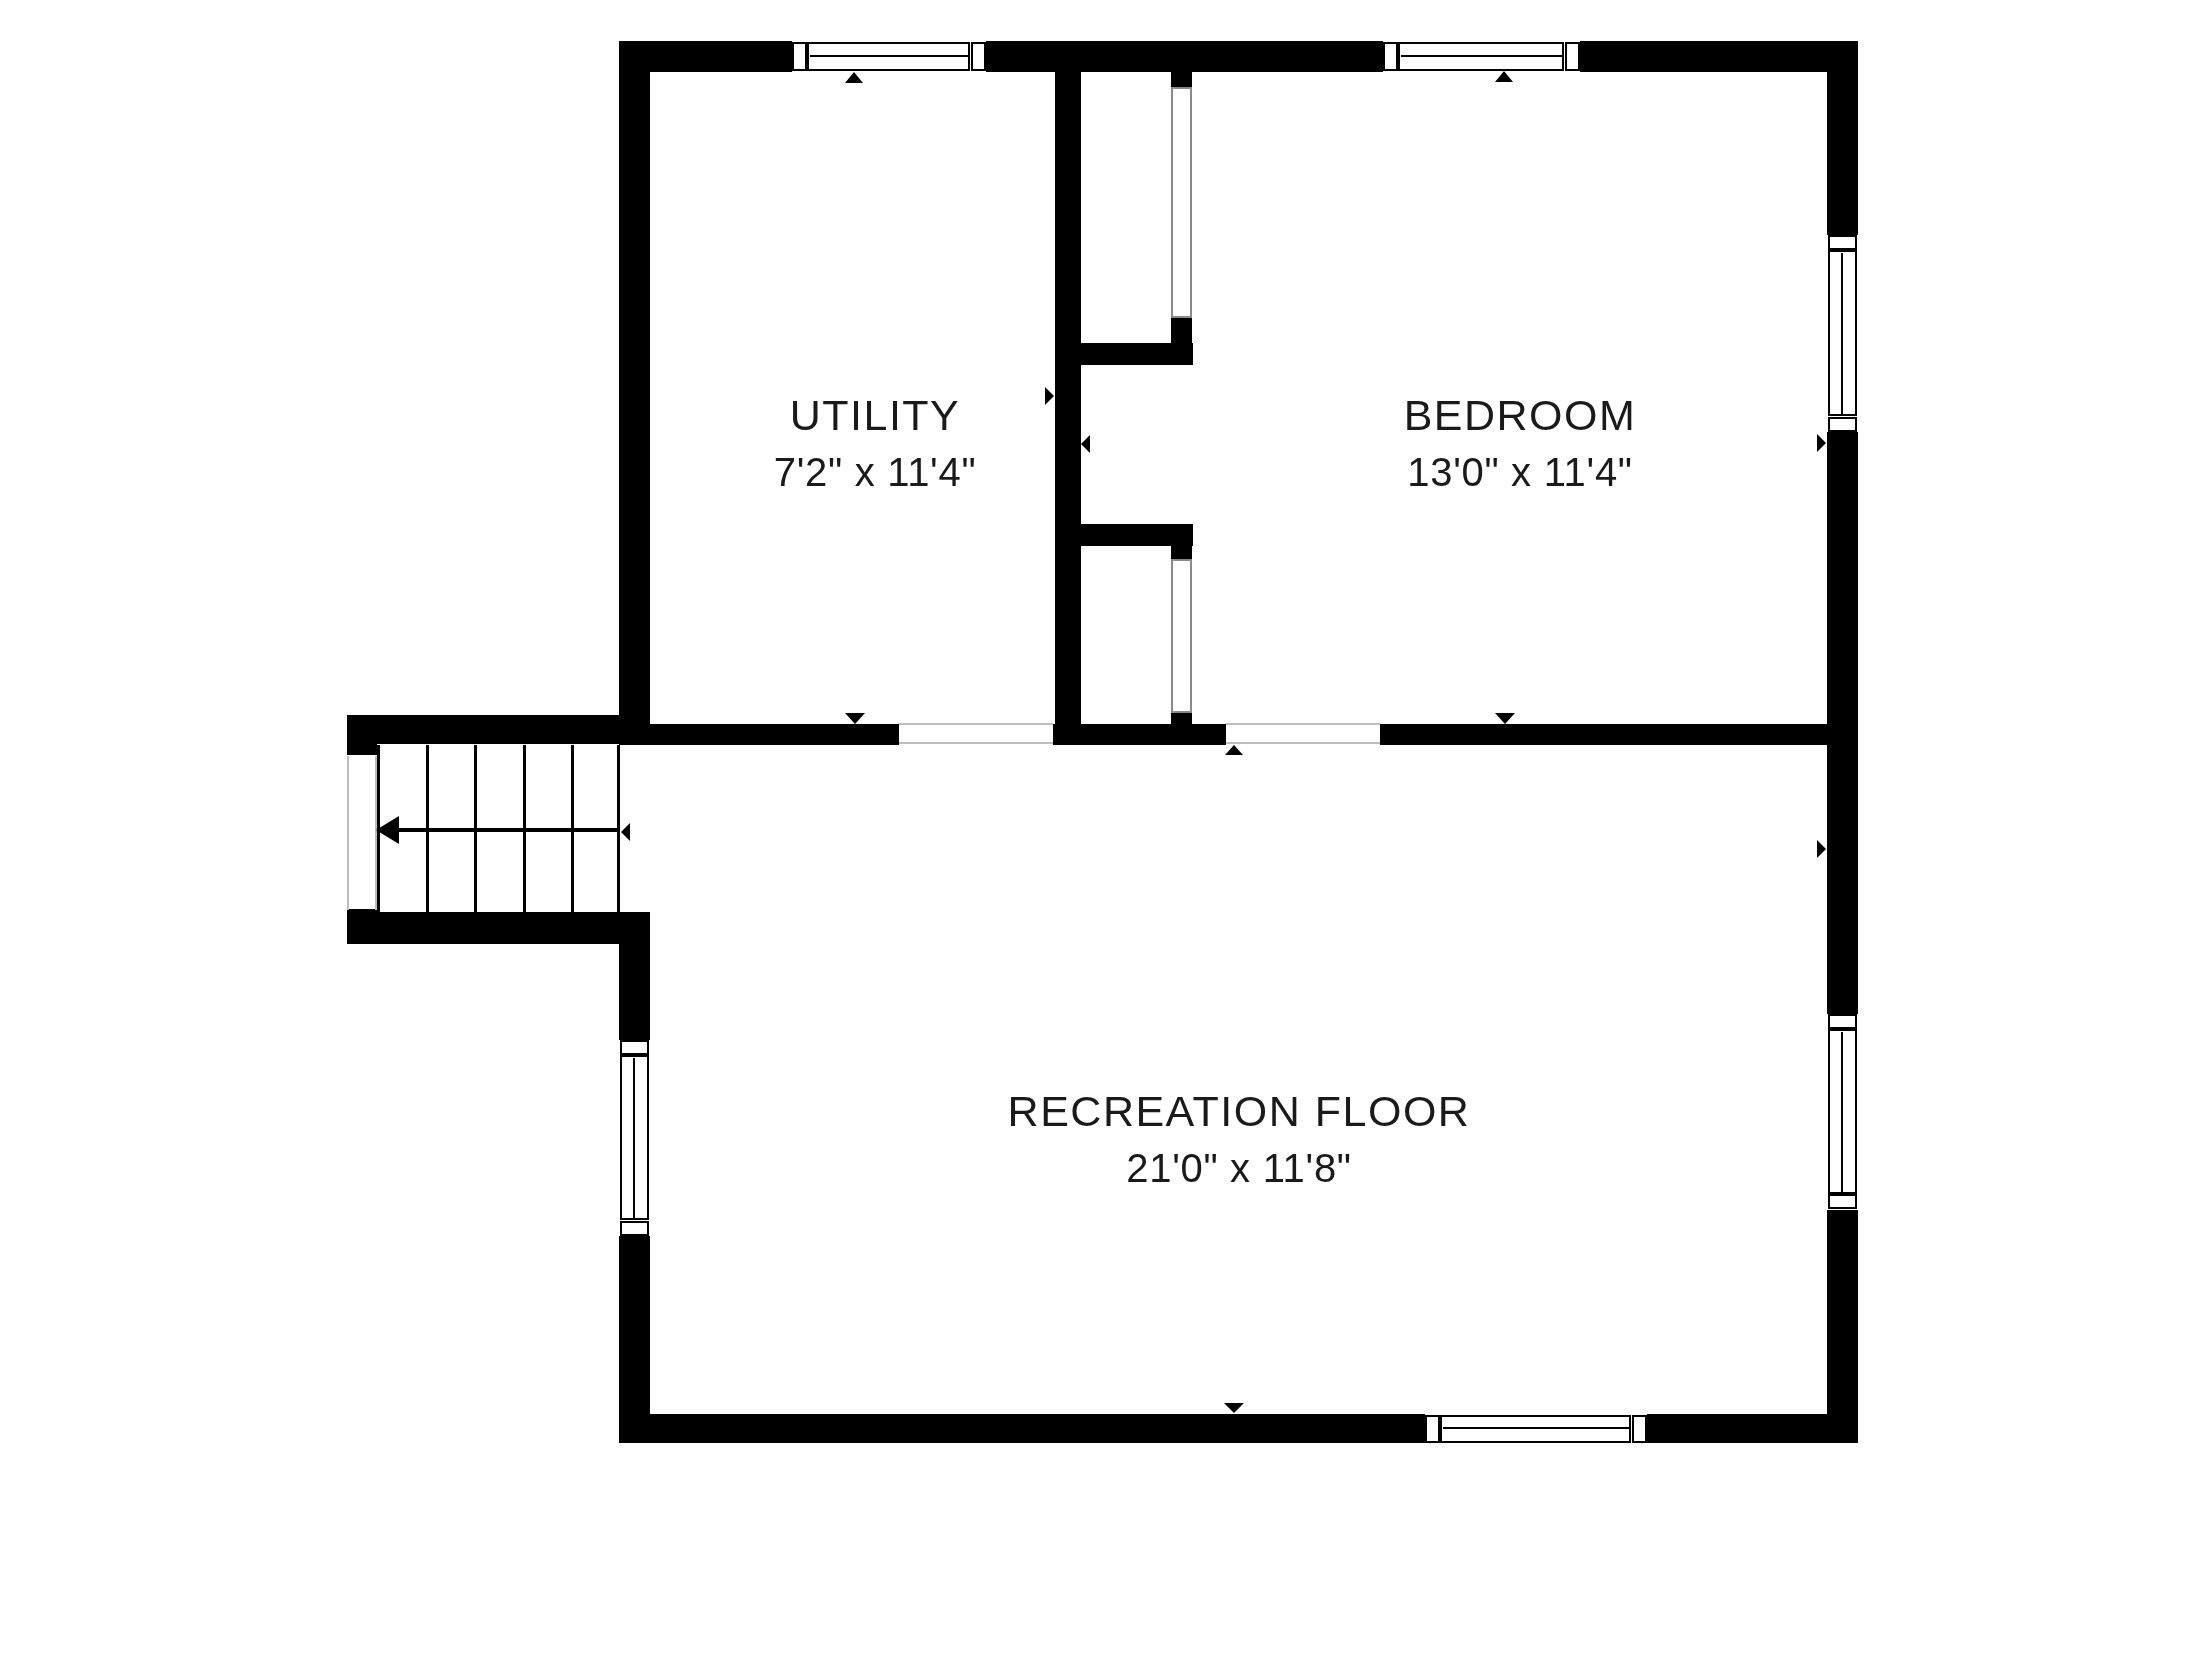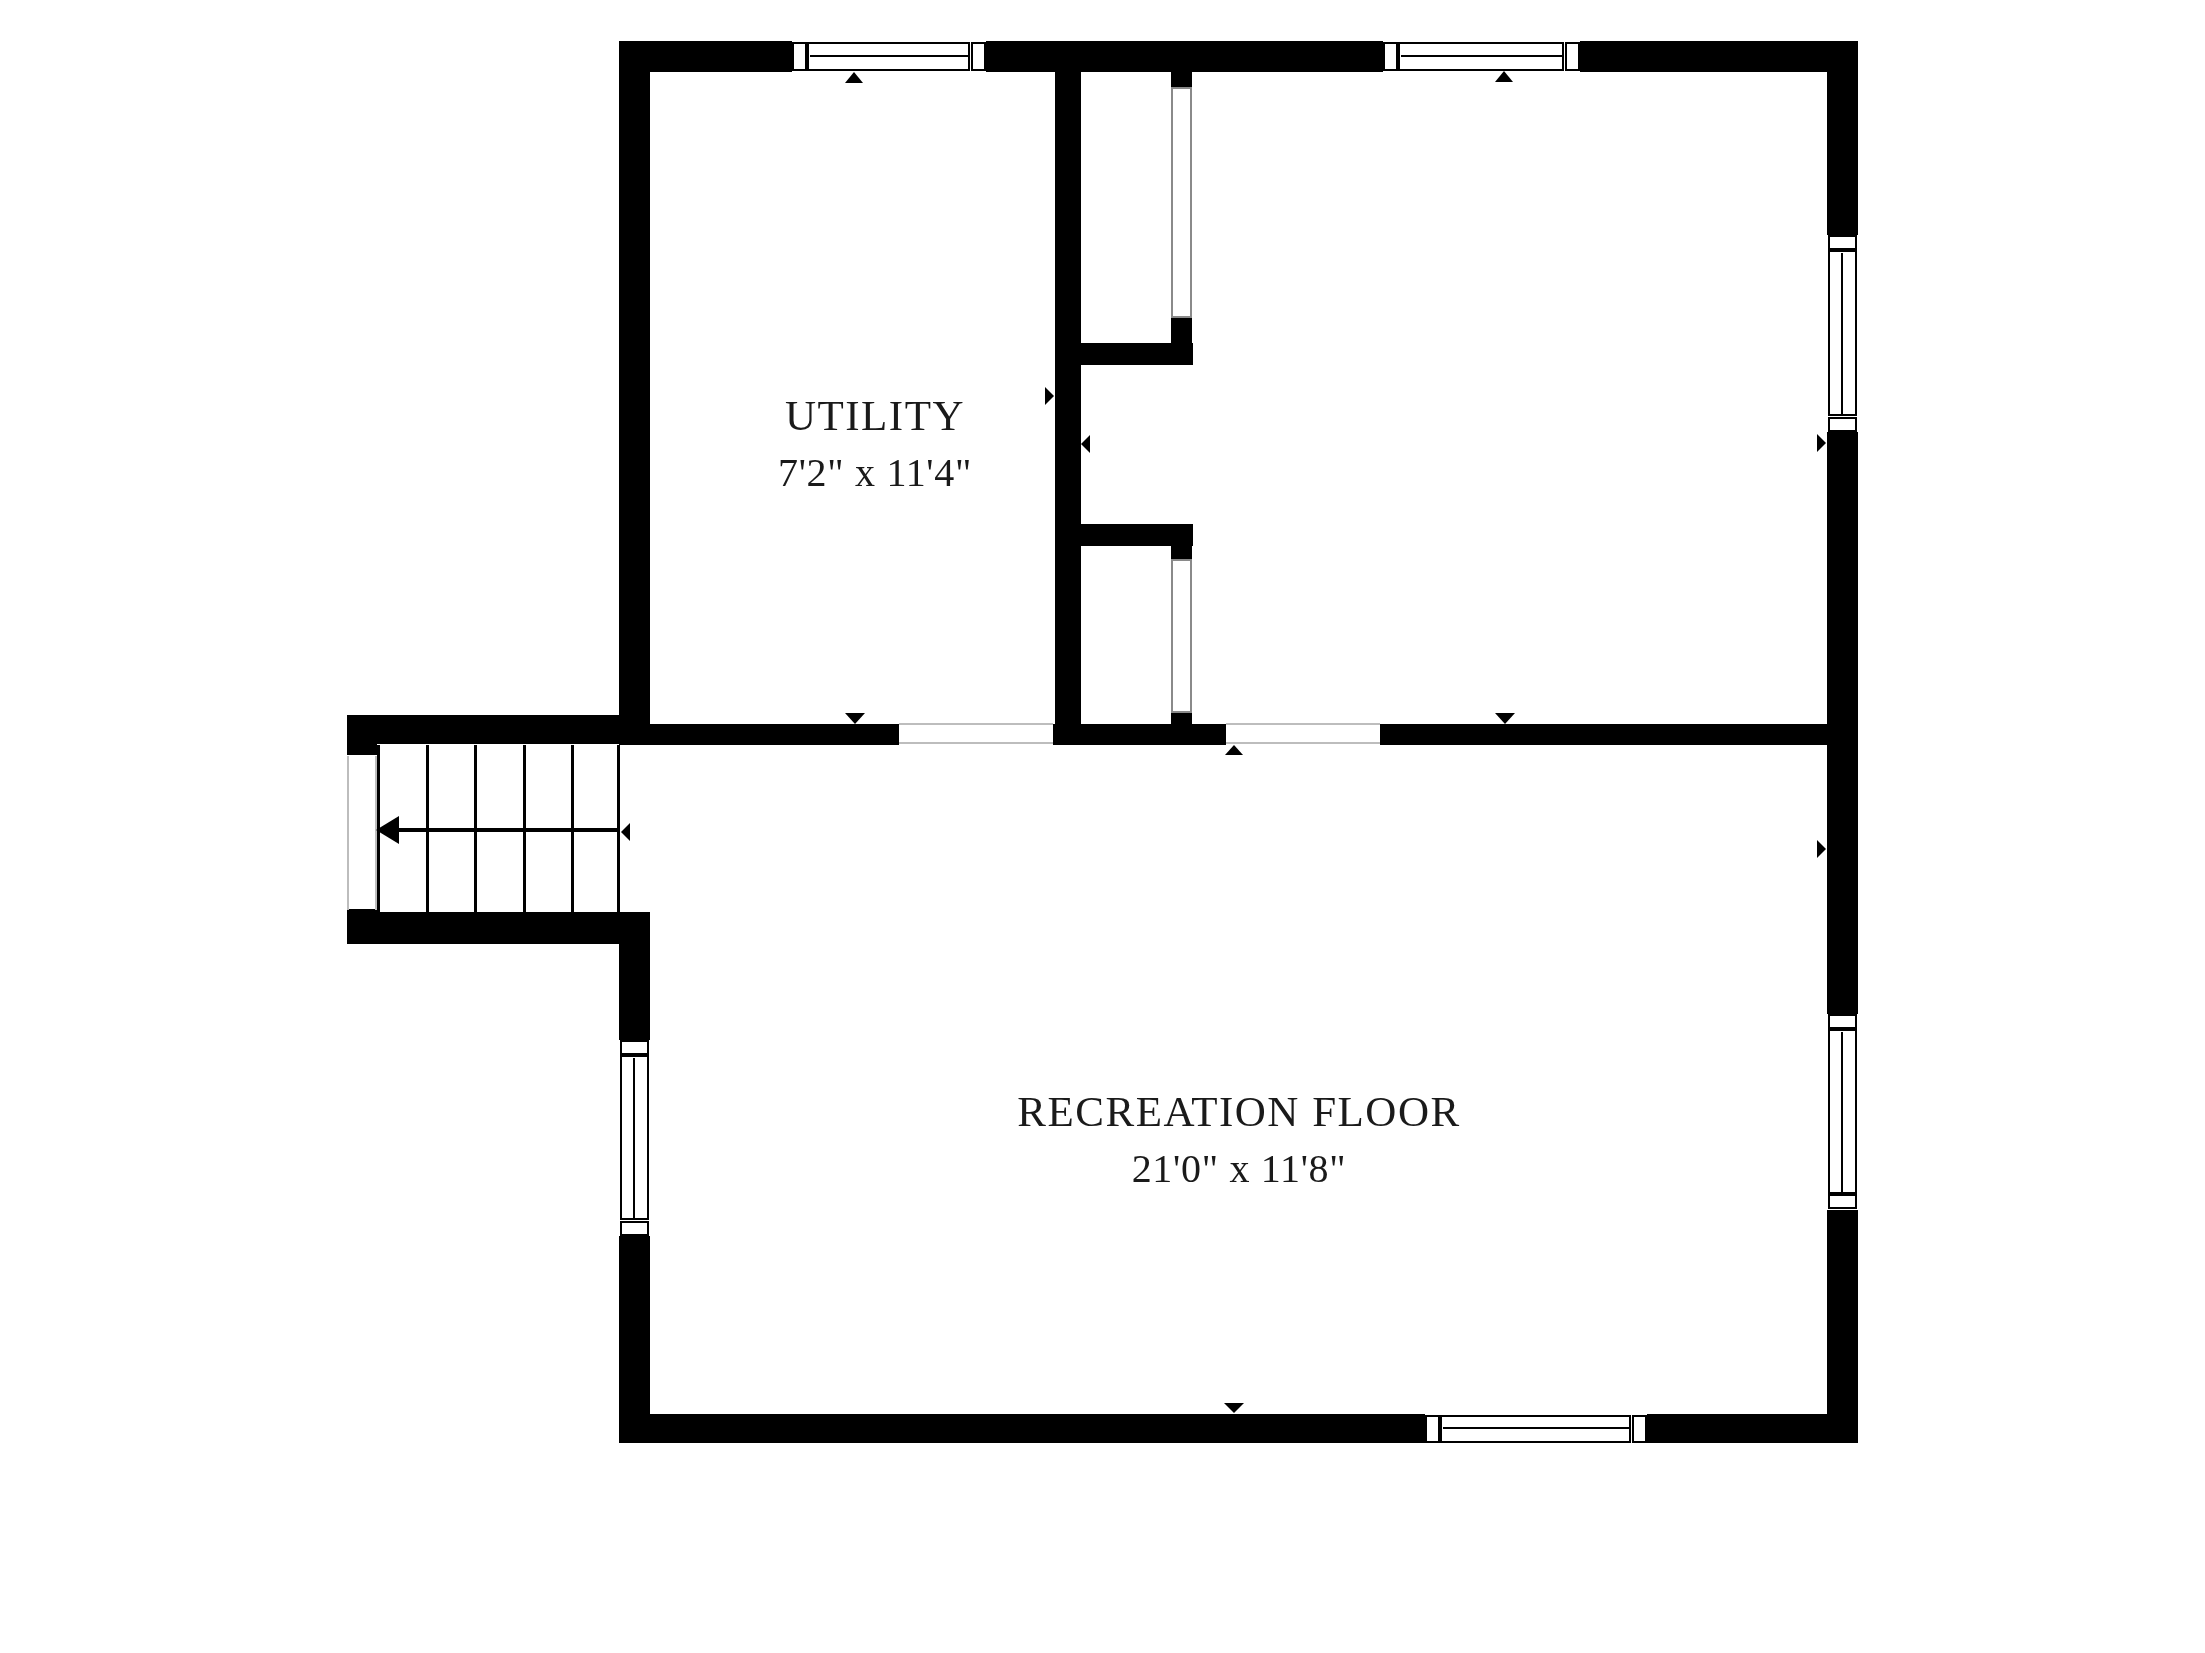--- a/index.html
+++ b/index.html
@@ -1,20 +1,20 @@
 <!DOCTYPE html>
 <html style="font-size:11.8px"><head>
 <meta charset="utf-8">
 <style>
   html,body{margin:0;padding:0;background:#fff;}
   .plan{
     position:relative;
     width:2205px;height:1654px;
     background:var(--bg,#fff);
-    font-family:Liberation Serif, serif;
+    font-family:Liberation Sans, sans-serif;
     overflow:hidden;
   }
   .wall{position:absolute;background:var(--wall,#000);}
   .opening-line{position:absolute;background:var(--line,#bdbdbd);}
   .window{position:absolute;background:#fff;}
   .window .frame{position:absolute;background:#fff;border:2.2px solid var(--frame,#000);box-sizing:border-box;}
   .window .mullion{position:absolute;background:var(--frame,#000);}
   .door-strip{position:absolute;background:#fff;border:2.2px solid #8a8a8a;box-sizing:border-box;}
   .tread-line{position:absolute;background:var(--wall,#000);}
   .stair-arrow-line{position:absolute;background:var(--wall,#000);}
@@ -132,20 +132,24 @@
   <div class="tri tri-down" style="left:1224px;top:1403px;border-top-width:10.3px;"></div>
   <div class="tri tri-right" style="left:1045px;top:387px;"></div>
   <div class="tri tri-left" style="left:1081px;top:435px;"></div>
   <div class="tri tri-right" style="left:1817px;top:434px;"></div>
   <div class="tri tri-right" style="left:1817px;top:840px;"></div>
 
   <div class="room-label" style="left:875px;top:444px;">
     <div class="room-name">UTILITY</div>
     <div class="room-dims">7'2" x 11'4"</div>
   </div>
+  <div class="room-label" style="left:1520px;top:444px;">
+    <div class="room-name">BEDROOM</div>
+    <div class="room-dims">13'0" x 11'4"</div>
+  </div>
   <div class="room-label" style="left:1239px;top:1140px;">
     <div class="room-name">RECREATION FLOOR</div>
     <div class="room-dims">21'0" x 11'8"</div>
   </div>
 
 
 </div>
 
 
 </body></html>

